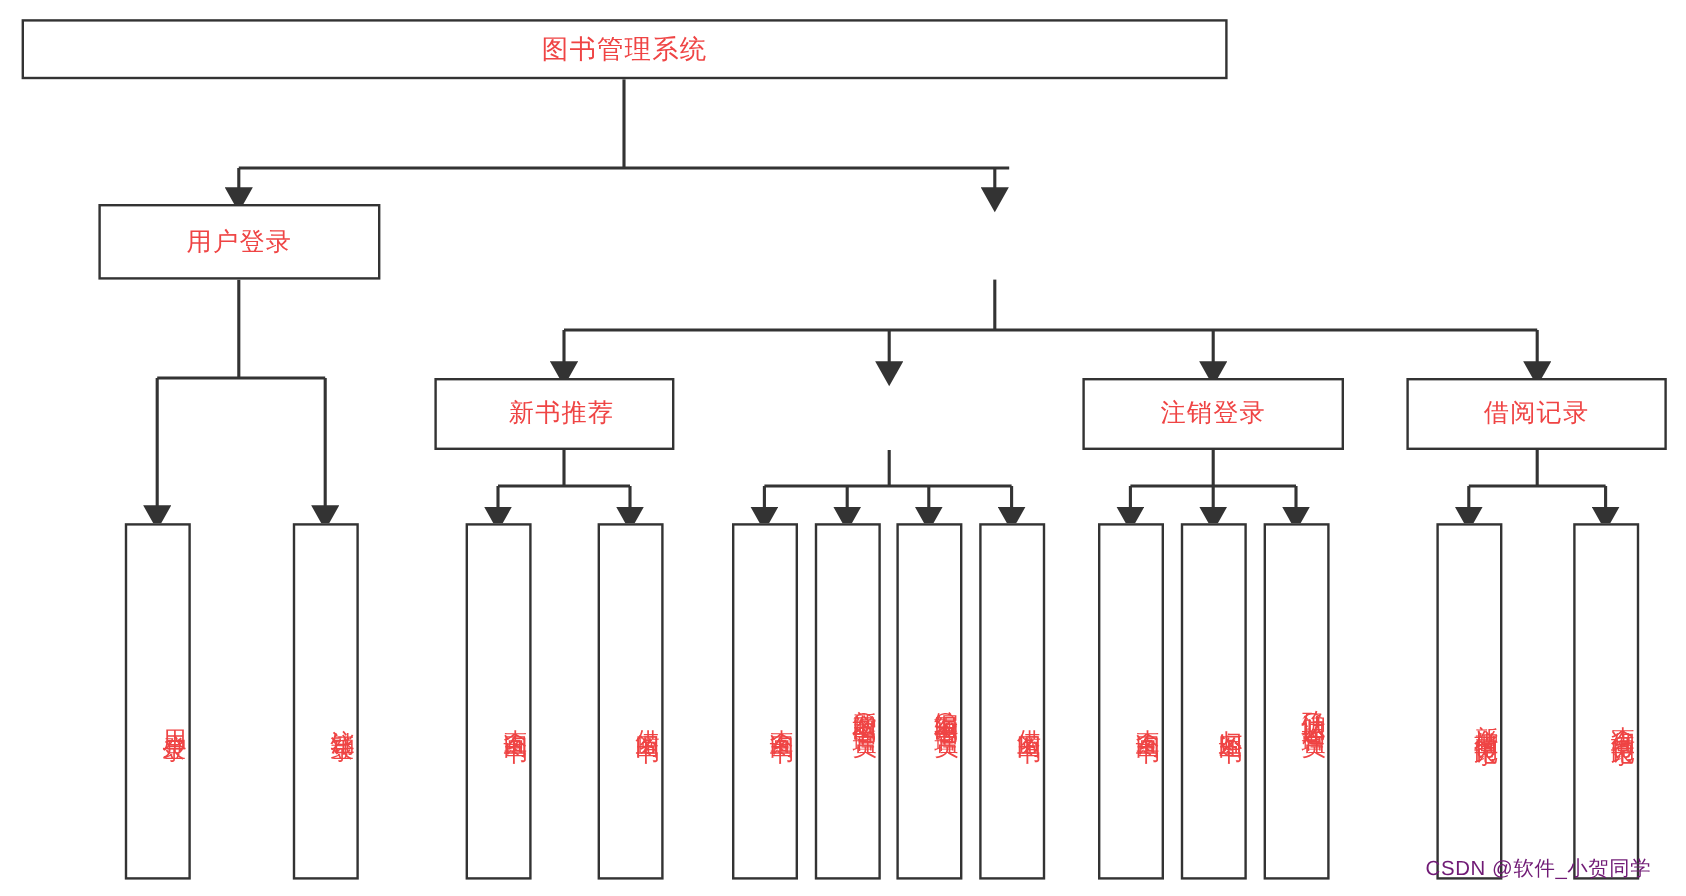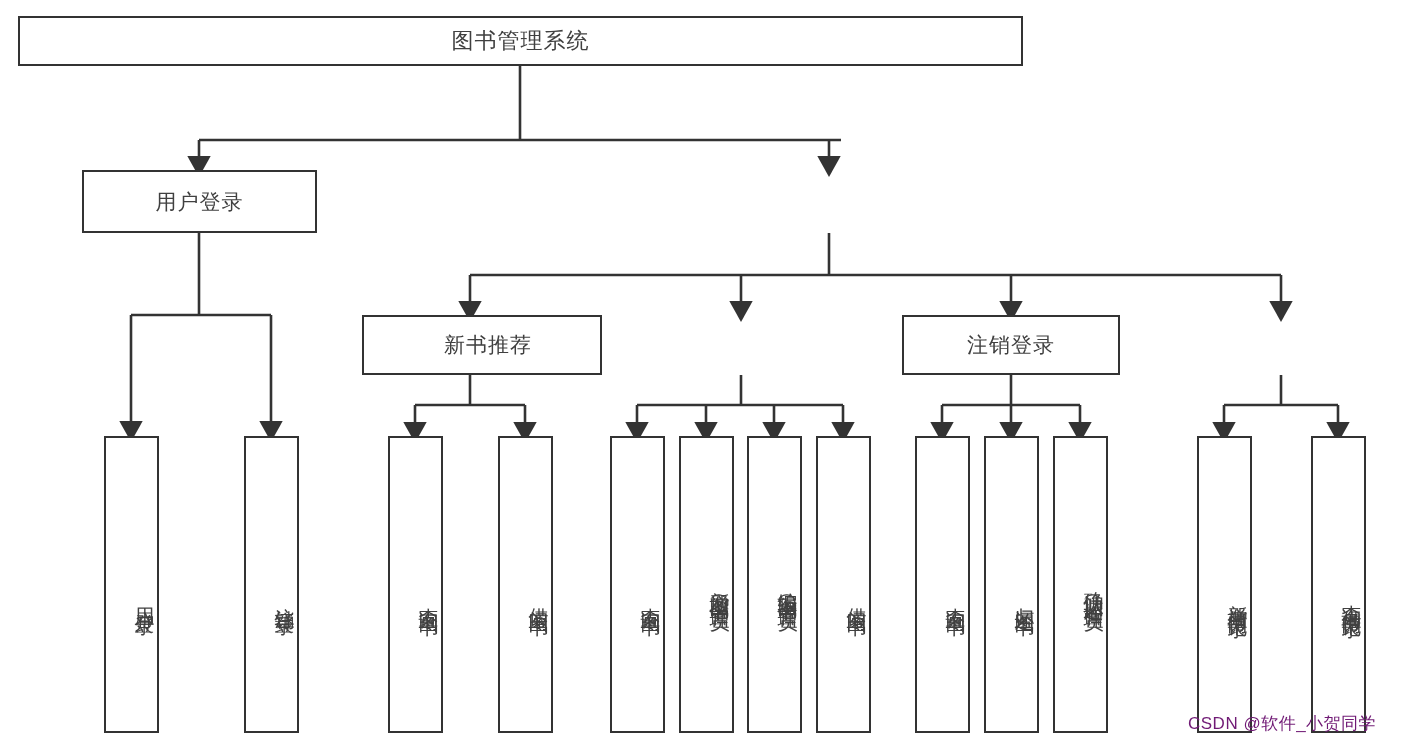--- a/index.html
+++ b/index.html
@@ -26,21 +26,21 @@
     pointer-events: none;
   }
   .node {
     position: absolute;
     box-sizing: border-box;
     background: #ffffff;
     border: 2.5px solid #333333;
     display: flex;
     align-items: center;
     justify-content: center;
-    color: #404040;
+    color: #ef4444;
     z-index: 2;
   }
   .node.horiz {
     font-size: 21px;
     letter-spacing: 1px;
     line-height: 1.2;
   }
   .node.root {
     font-size: 22px;
   }
@@ -126,25 +126,28 @@
   </svg>
 
   <div class="node horiz root" style="left:18px; top:16px; width:1005px; height:50px;">
     <span>图书管理系统</span>
   </div>
 
   <div class="node horiz" style="left:82px; top:170px; width:235px; height:63px;">
     <span>用户登录</span>
   </div>
 
-  <div class="node horiz" style="left:362px; top:315px; width:240px; height:60px;padding-left:12px;">
+  <div class="node horiz" style="left:362px; top:315px; width:200px; height:60px;padding-left:12px;">
     <span>新书推荐</span>
   </div>
   <div class="node horiz" style="left:902px; top:315px; width:218px; height:60px;">
     <span>注销登录</span>
+  </div>
+  <div class="node horiz" style="left:1172px; top:315px; width:217px; height:60px;">
+    <span>借阅记录</span>
   </div>
 
   <div class="node vert" style="left:104px; top:436px; width:55px; height:297px;">
     <span class="vlabel">用户登录</span>
   </div>
   <div class="node vert" style="left:244px; top:436px; width:55px; height:297px;">
     <span class="vlabel">注销登录</span>
   </div>
 
   <div class="node vert" style="left:388px; top:436px; width:55px; height:297px;">

